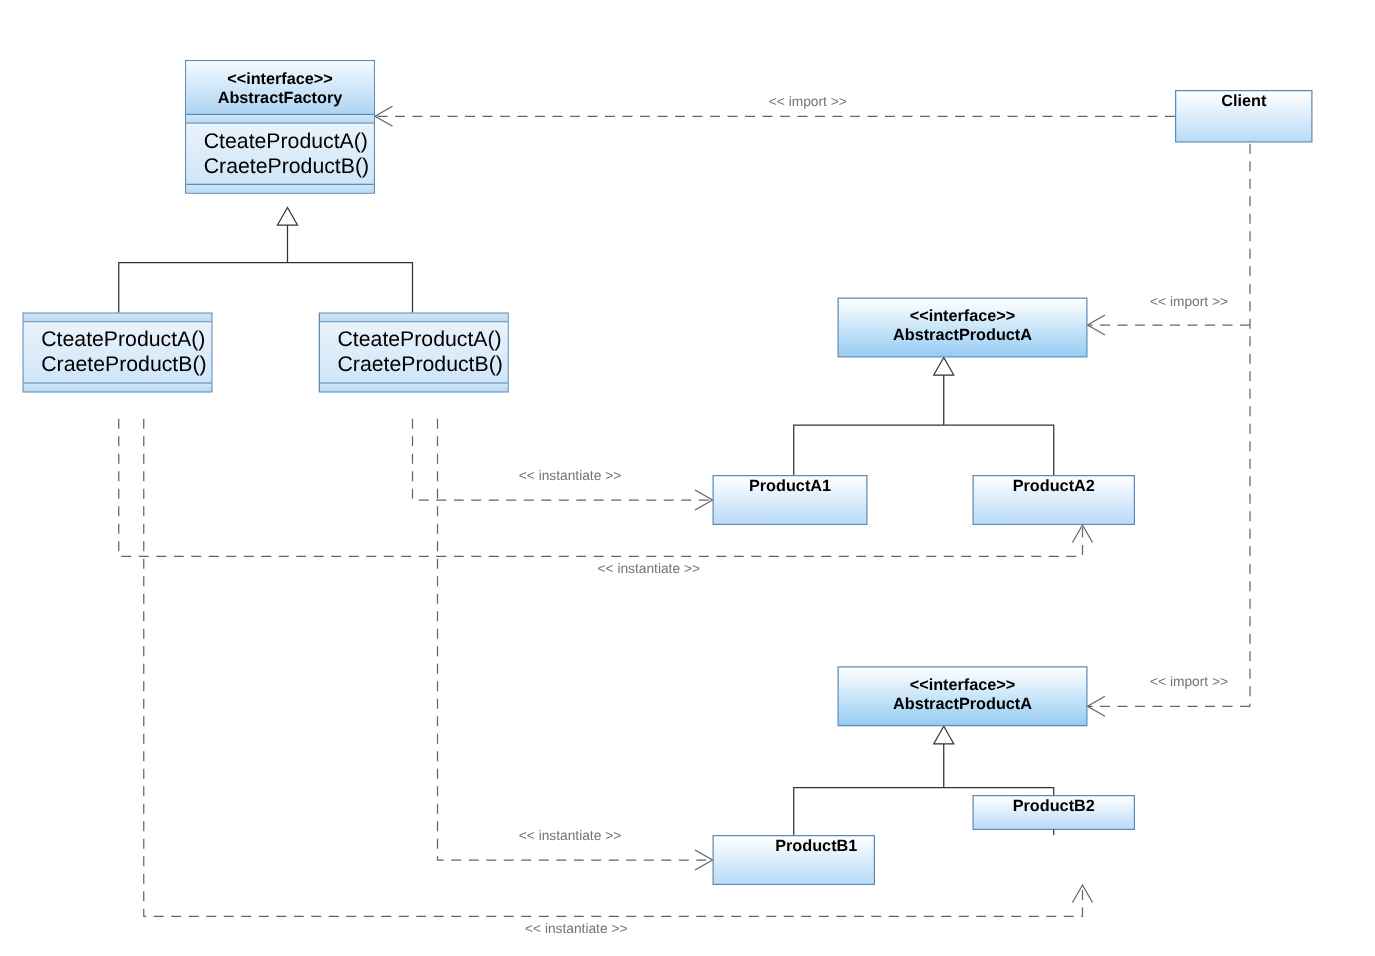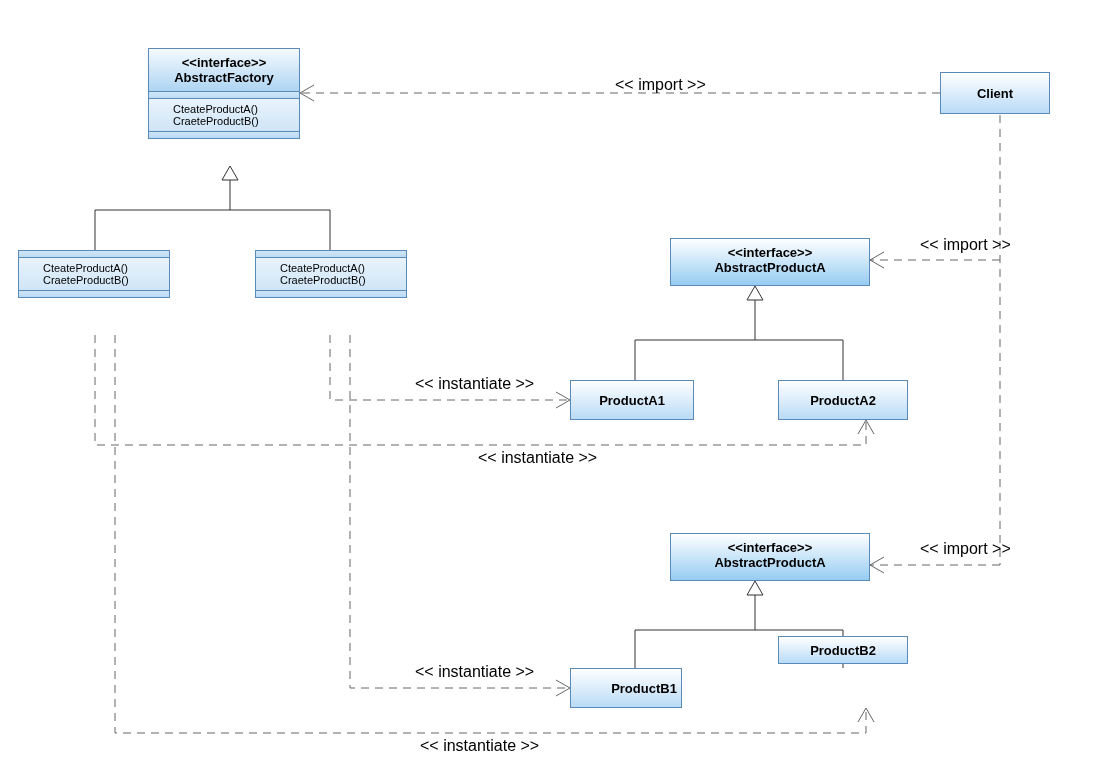--- a/index.html
+++ b/index.html
@@ -29,55 +29,55 @@
   .box .head .stereo {
     display: block;
     font-weight: bold;
   }
   .box .mid {
     height: 6px;
     border-bottom: 1px solid #5a8bb8;
     background: linear-gradient(to bottom, #cfe6f8, #bedbf3);
   }
   .box .body {
-    font-size: 11px;
-    padding: 4px 24px;
+    font-size: 17px;
+    padding: 4px 14px;
     background: linear-gradient(to bottom, #e9f3fc, #cfe5f7);
     border-bottom: 1px solid #5a8bb8;
   }
   .box .foot {
     height: 6px;
     background: linear-gradient(to bottom, #cfe5f7, #b9dbf7);
   }
   .simple {
     position: absolute;
     border: 1px solid #5a8bb8;
     background: linear-gradient(to bottom, #ffffff, #b9dbf7);
     text-align: center;
     font-weight: bold;
     font-size: 13px;
     display: flex;
-    align-items: center;
+    align-items: flex-start;
     justify-content: center;
     box-sizing: border-box;
   }
   .iface {
     position: absolute;
     border: 1px solid #5a8bb8;
     background: linear-gradient(to bottom, #ffffff, #96ccf2);
     text-align: center;
     font-weight: bold;
     font-size: 13px;
     padding: 6px 4px;
     box-sizing: border-box;
   }
   .label {
     position: absolute;
-    font-size: 16px;
-    color: #000000;
+    font-size: 11px;
+    color: #737373;
     white-space: nowrap;
   }
   svg {
     position: absolute;
     top: 0;
     left: 0;
     pointer-events: none;
   }
   line.dashed { stroke: #666; stroke-width: 1; stroke-dasharray: 8 6; }
   line.solid  { stroke: #333; stroke-width: 1; }
@@ -181,19 +181,19 @@
 
 <div class="simple" style="left:778px; top:380px; width:130px; height:40px;">
   <span>ProductA2</span>
 </div>
 
 <div class="iface" style="left:670px; top:533px; width:200px; height:48px;">
   <div>&lt;&lt;interface&gt;&gt;</div>
   <div>AbstractProductA</div>
 </div>
 
-<div class="simple" style="left:570px; top:668px; width:112px; height:40px;padding-left:36px;">
+<div class="simple" style="left:570px; top:668px; width:130px; height:40px;padding-left:36px;">
   <span>ProductB1</span>
 </div>
 
 <div class="simple" style="left:778px; top:636px; width:130px; height:28px;">
   <span>ProductB2</span>
 </div>
 
 </body></html>

